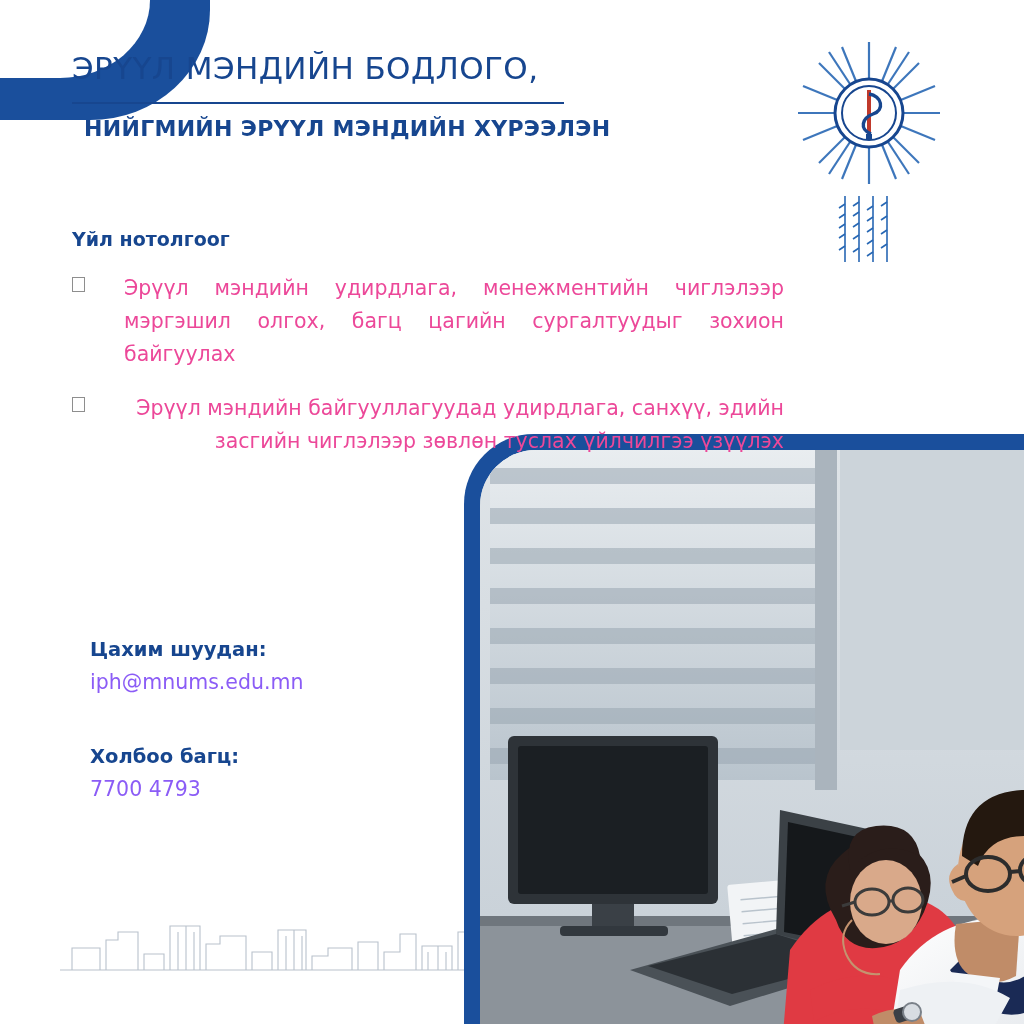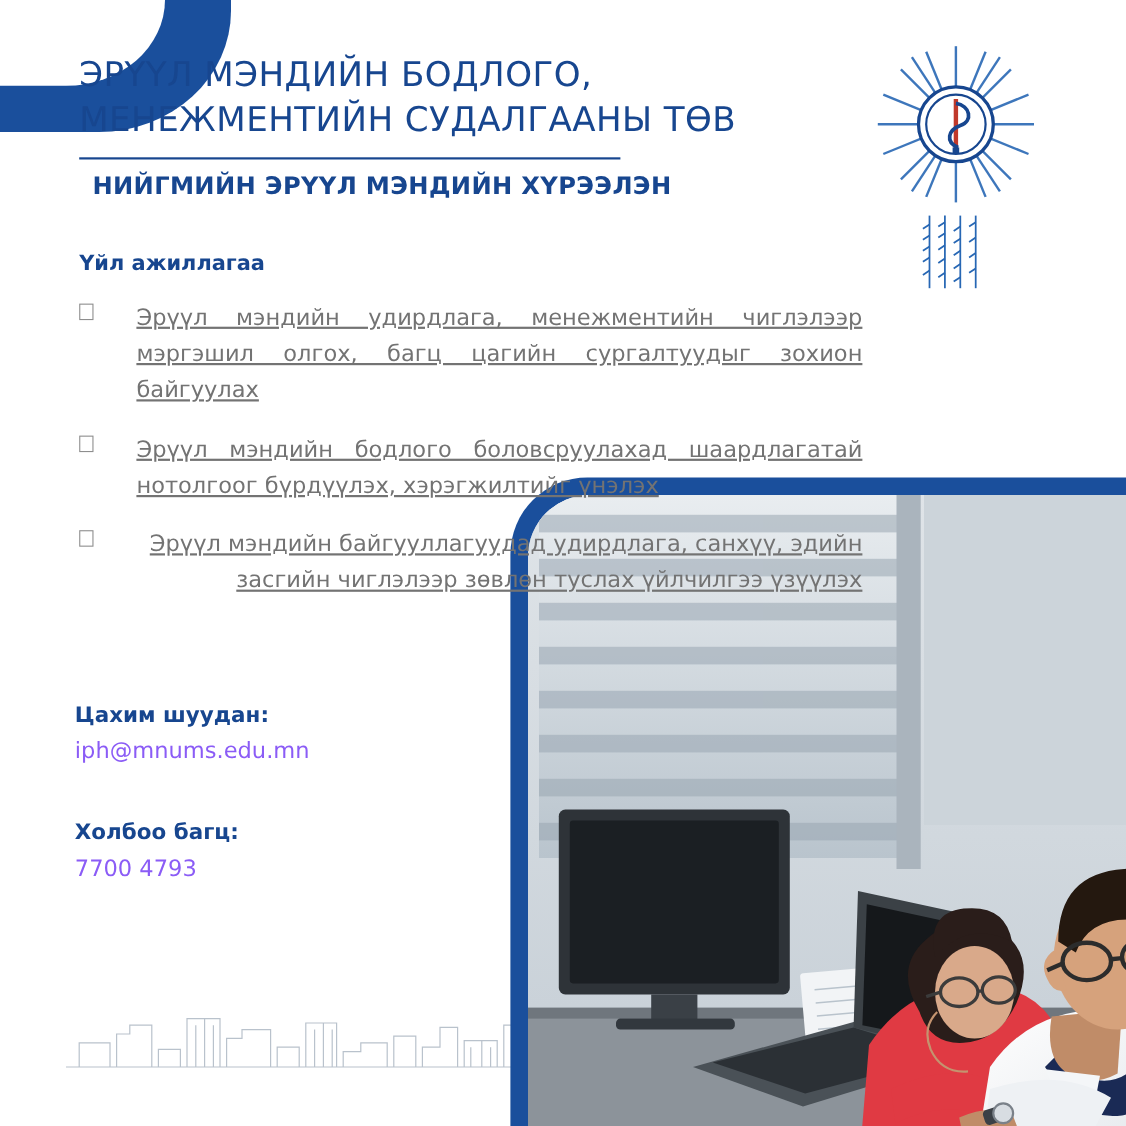--- a/index.html
+++ b/index.html
@@ -116,33 +116,32 @@
   }
   .bullet-marker-box {
     display: inline-block;
     width: 11px;
     height: 13px;
     border: 1px solid #8e8e8e;
     vertical-align: -1px;
   }
   .bullet-text {
     flex: 1;
-    color: #737373;
+    color: #ec4899;
     font-size: 20.5px;
     line-height: 1.62;
     text-align: justify;
-    text-decoration: underline;
   }
   .bullet-text.last-left {
     text-align: right;
   }
 
   .contact-block {
     position: absolute;
-    left: 68px;
+    left: 90px;
     z-index: 5;
   }
   .contact-email { top: 638px; }
   .contact-phone { top: 745px; }
   .contact-label {
     color: #17468f;
     font-size: 19.5px;
     font-weight: bold;
     margin-bottom: 9px;
   }
@@ -188,21 +187,20 @@
 </style>
 </head>
 <body>
 
 <div class="corner-shape"></div>
 <div class="corner-shape-inner"></div>
 
 <div class="header">
   <div class="title">
     <div>ЭРҮҮЛ МЭНДИЙН БОДЛОГО,</div>
-    <div>МЕНЕЖМЕНТИЙН СУДАЛГААНЫ ТӨВ</div>
   </div>
   <div class="title-rule"></div>
   <div class="subtitle">НИЙГМИЙН ЭРҮҮЛ МЭНДИЙН ХҮРЭЭЛЭН</div>
 </div>
 
 <div class="logo-wrap">
   <svg width="190" height="160" viewBox="0 0 190 160">
     <g stroke="#1c5fb0" stroke-width="2.2" opacity="0.85">
       <line x1="95" y1="75" x2="95" y2="4"></line>
       <line x1="95" y1="75" x2="95" y2="146"></line>
@@ -240,30 +238,26 @@
         <line x1="66" y1="6" x2="66" y2="72"></line>
         <path d="M24 14 l-6 4 M24 24 l-6 4 M24 34 l-6 4 M24 44 l-6 4 M24 56 l-6 4"></path>
         <path d="M38 12 l-6 4 M38 22 l-6 4 M38 33 l-6 4 M38 45 l-6 4 M38 58 l-6 4"></path>
         <path d="M52 16 l-6 4 M52 27 l-6 4 M52 38 l-6 4 M52 50 l-6 4 M52 62 l-6 4"></path>
         <path d="M66 12 l-6 4 M66 26 l-6 4 M66 40 l-6 4 M66 54 l-6 4"></path>
       </g>
     </svg>
   </div>
 </div>
 
-<div class="section-title">Үйл ажиллагаа</div>
+<div class="section-title">Үйл нотолгоог</div>
 
 <div class="bullets">
   <div class="bullet">
     <div class="bullet-marker"><span class="bullet-marker-box"></span></div>
     <div class="bullet-text">Эрүүл мэндийн удирдлага, менежментийн чиглэлээр мэргэшил олгох, багц цагийн сургалтуудыг зохион байгуулах</div>
-  </div>
-  <div class="bullet">
-    <div class="bullet-marker"><span class="bullet-marker-box"></span></div>
-    <div class="bullet-text">Эрүүл мэндийн бодлого боловсруулахад шаардлагатай нотолгоог бүрдүүлэх, хэрэгжилтийг үнэлэх</div>
   </div>
   <div class="bullet">
     <div class="bullet-marker"><span class="bullet-marker-box"></span></div>
     <div class="bullet-text last-left">Эрүүл мэндийн байгууллагуудад удирдлага, санхүү, эдийн засгийн чиглэлээр зөвлөн туслах үйлчилгээ үзүүлэх</div>
   </div>
 </div>
 
 <div class="contact-block contact-email">
   <div class="contact-label">Цахим шуудан:</div>
   <div class="contact-value">iph@mnums.edu.mn</div>

